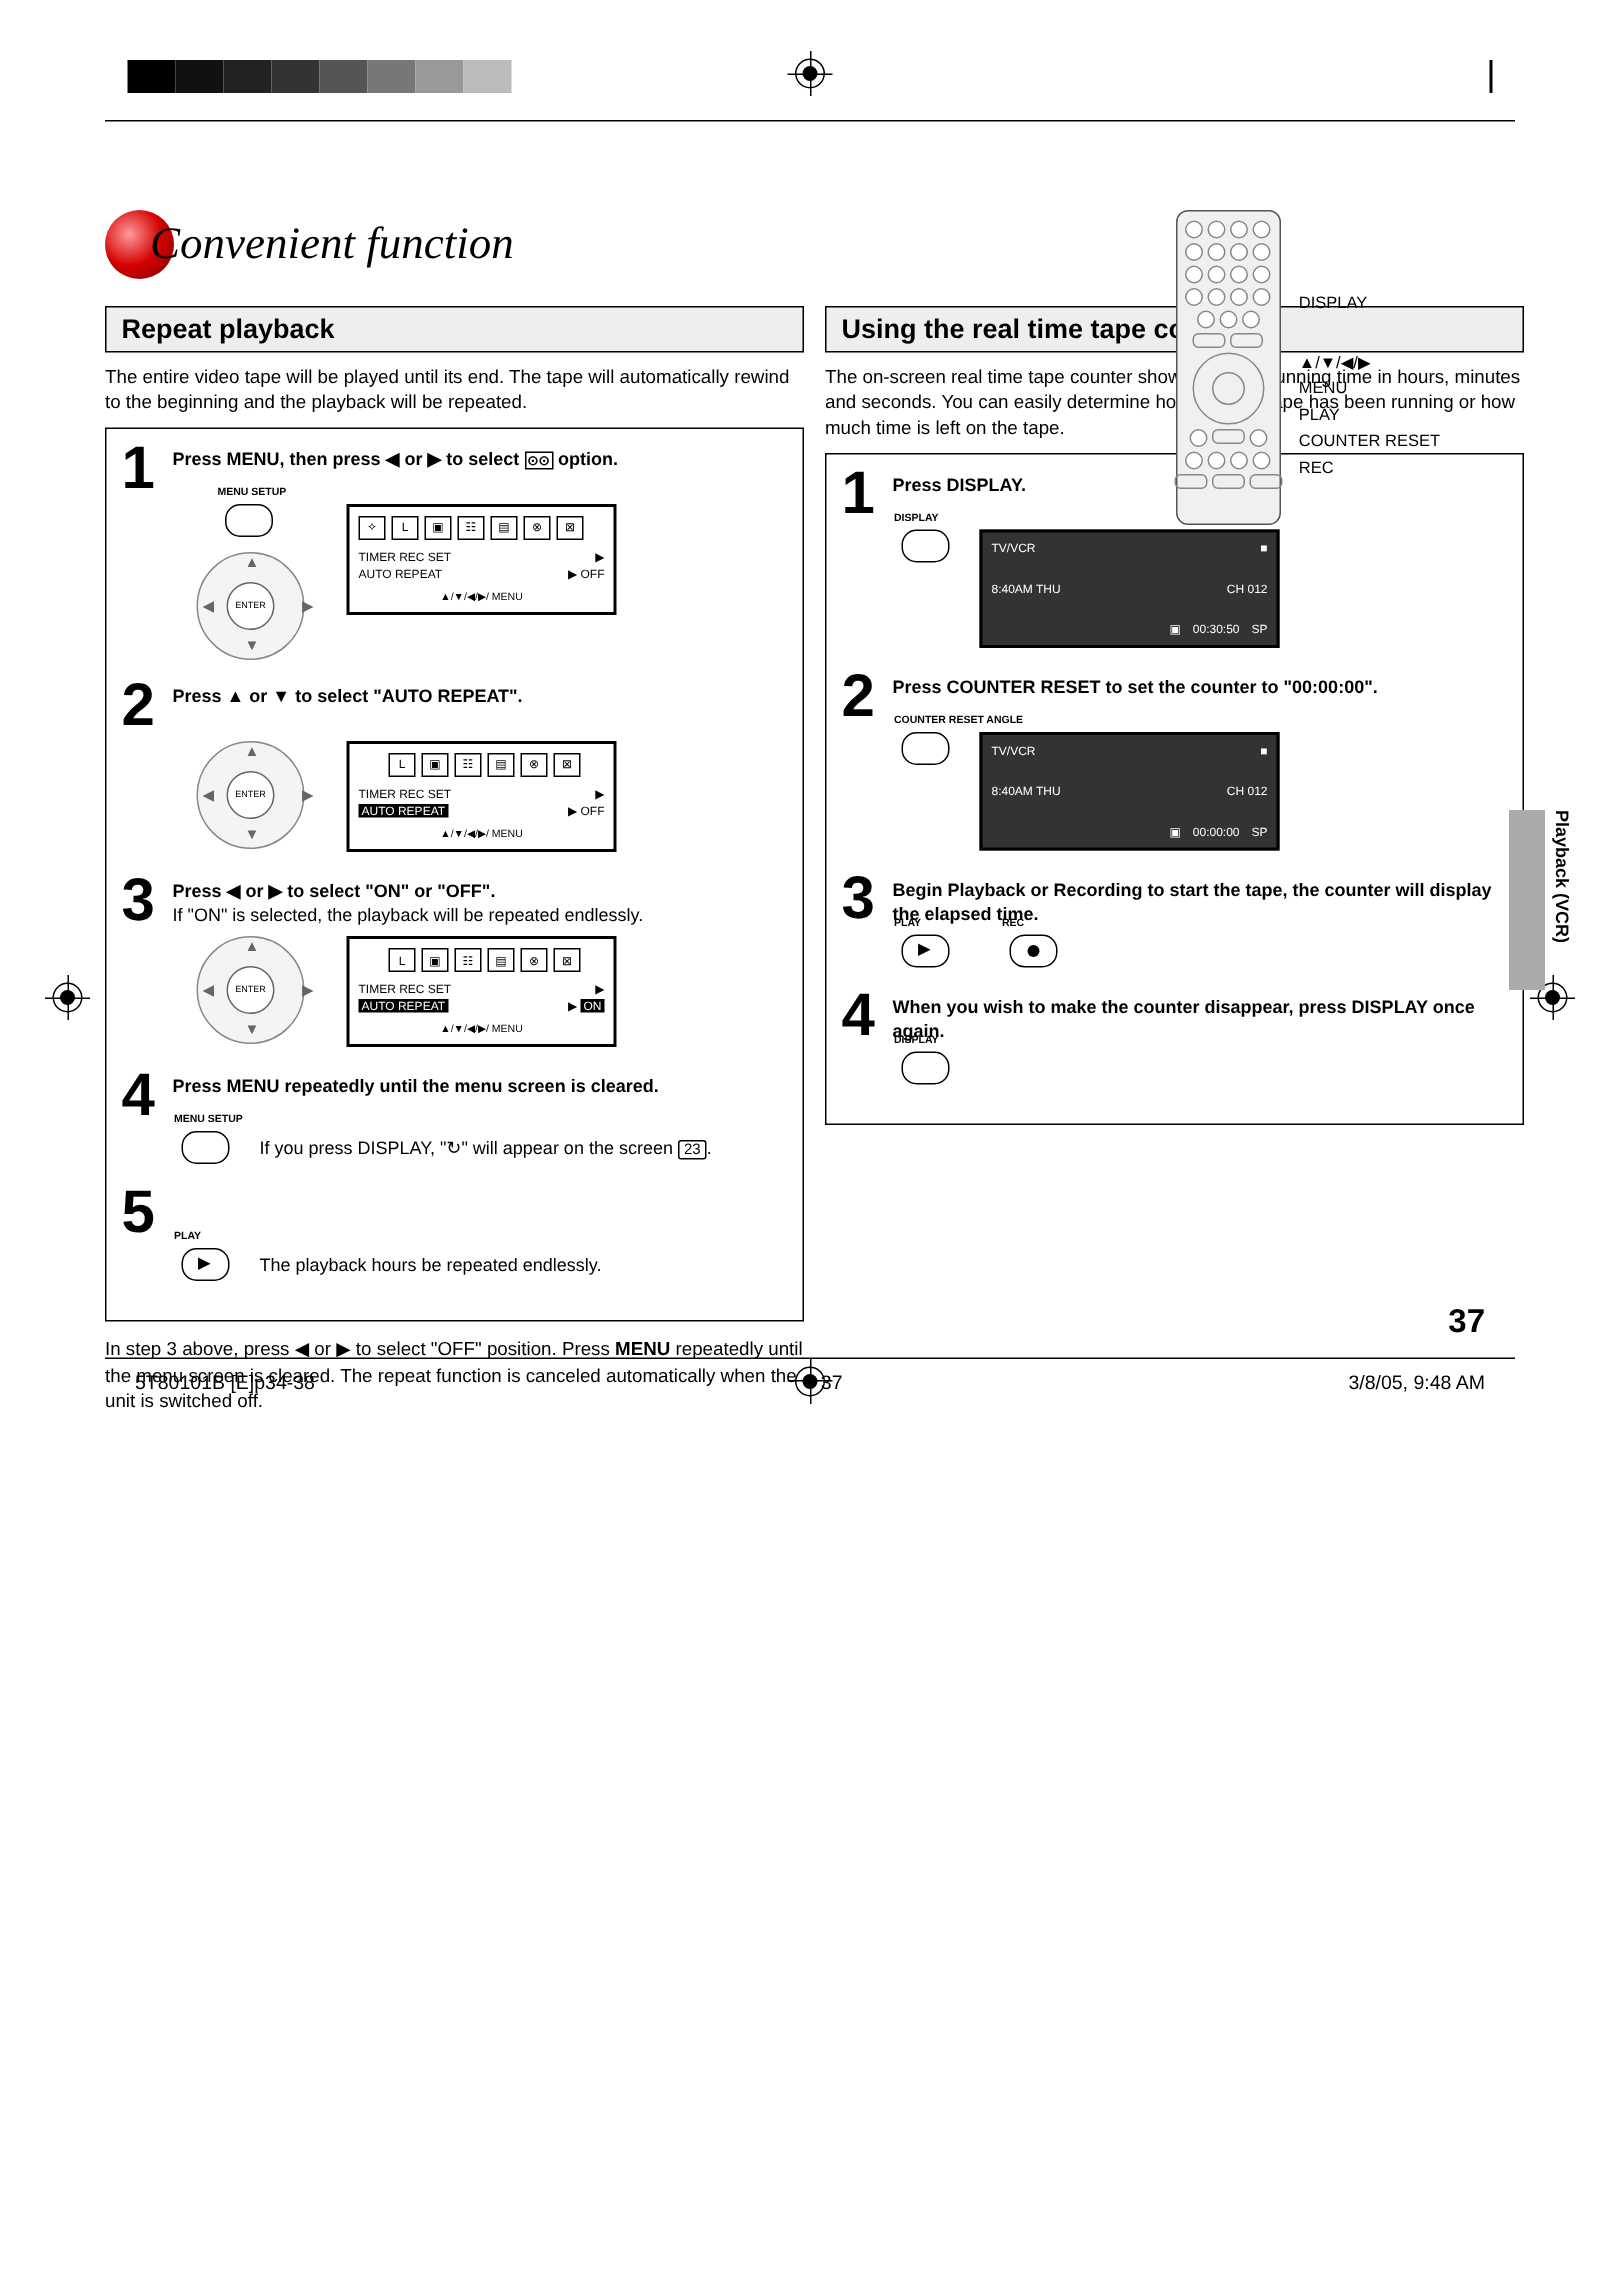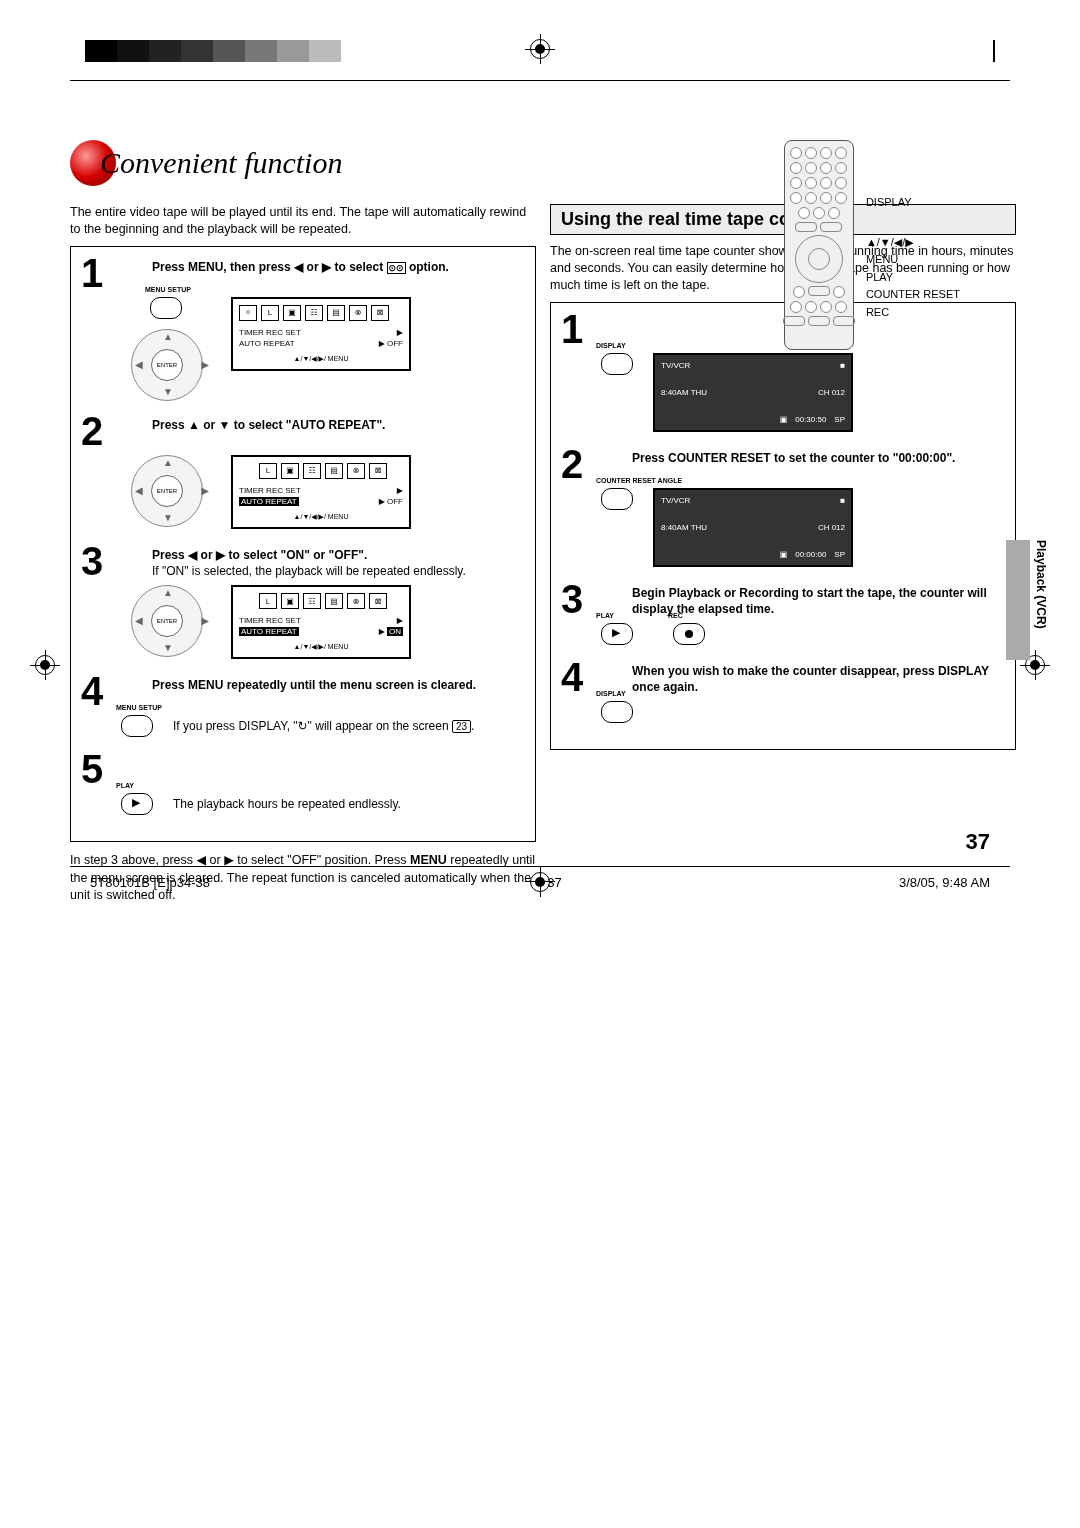--- a/index.html
+++ b/index.html
@@ -96,21 +96,20 @@
     font-weight: bold;
     line-height: 0.9;
     width: 34px;
     flex-shrink:0;
   }
   .step-body {
     flex:1;
     font-size: 12px;
     line-height:1.35;
     padding-top:4px;
-    margin-left:37px;
   }
   .step-body .bold { font-weight: bold; }
   .step-illustration {
     margin: 6px 0 14px 40px;
     display:flex;
     align-items:flex-start;
     gap: 20px;
   }
   .remote-btn {
     display:inline-block;
@@ -360,20 +359,21 @@
       <div>MENU</div>
       <div>PLAY</div>
       <div>COUNTER RESET</div>
       <div>REC</div>
     </div>
   </div>
 
   <div class="columns">
 
     <div class="col">
+      <div class="section-header">Repeat playback</div>
       <div class="intro">The entire video tape will be played until its end. The tape will automatically rewind to the beginning and the playback will be repeated.</div>
 
       <div class="steps-box">
 
         <div class="step">
           <div class="step-num">1</div>
           <div class="step-body">
             <span class="bold"><span>Press MENU, then press ◀ or ▶ to select </span><span style="border:1px solid #000;padding:0 1px;font-size:9px">⊙⊙</span><span> option.</span></span>
           </div>
         </div>
@@ -520,20 +520,21 @@
     </div>
 
     <div class="col">
       <div class="section-header">Using the real time tape counter</div>
       <div class="intro">The on-screen real time tape counter shows the tape running time in hours, minutes and seconds. You can easily determine how long the tape has been running or how much time is left on the tape.</div>
 
       <div class="steps-box">
 
         <div class="step">
           <div class="step-num">1</div>
+          <div class="step-body"><span class="bold">Press DISPLAY.</span></div>
         </div>
         <div class="step-illustration">
           <div class="remote-btn">
               <span class="lbl">DISPLAY</span>
             </div>
           <div class="osd-screen">
             <div class="row">
                 <span>TV/VCR</span>
                 <span>■</span>
               </div>

